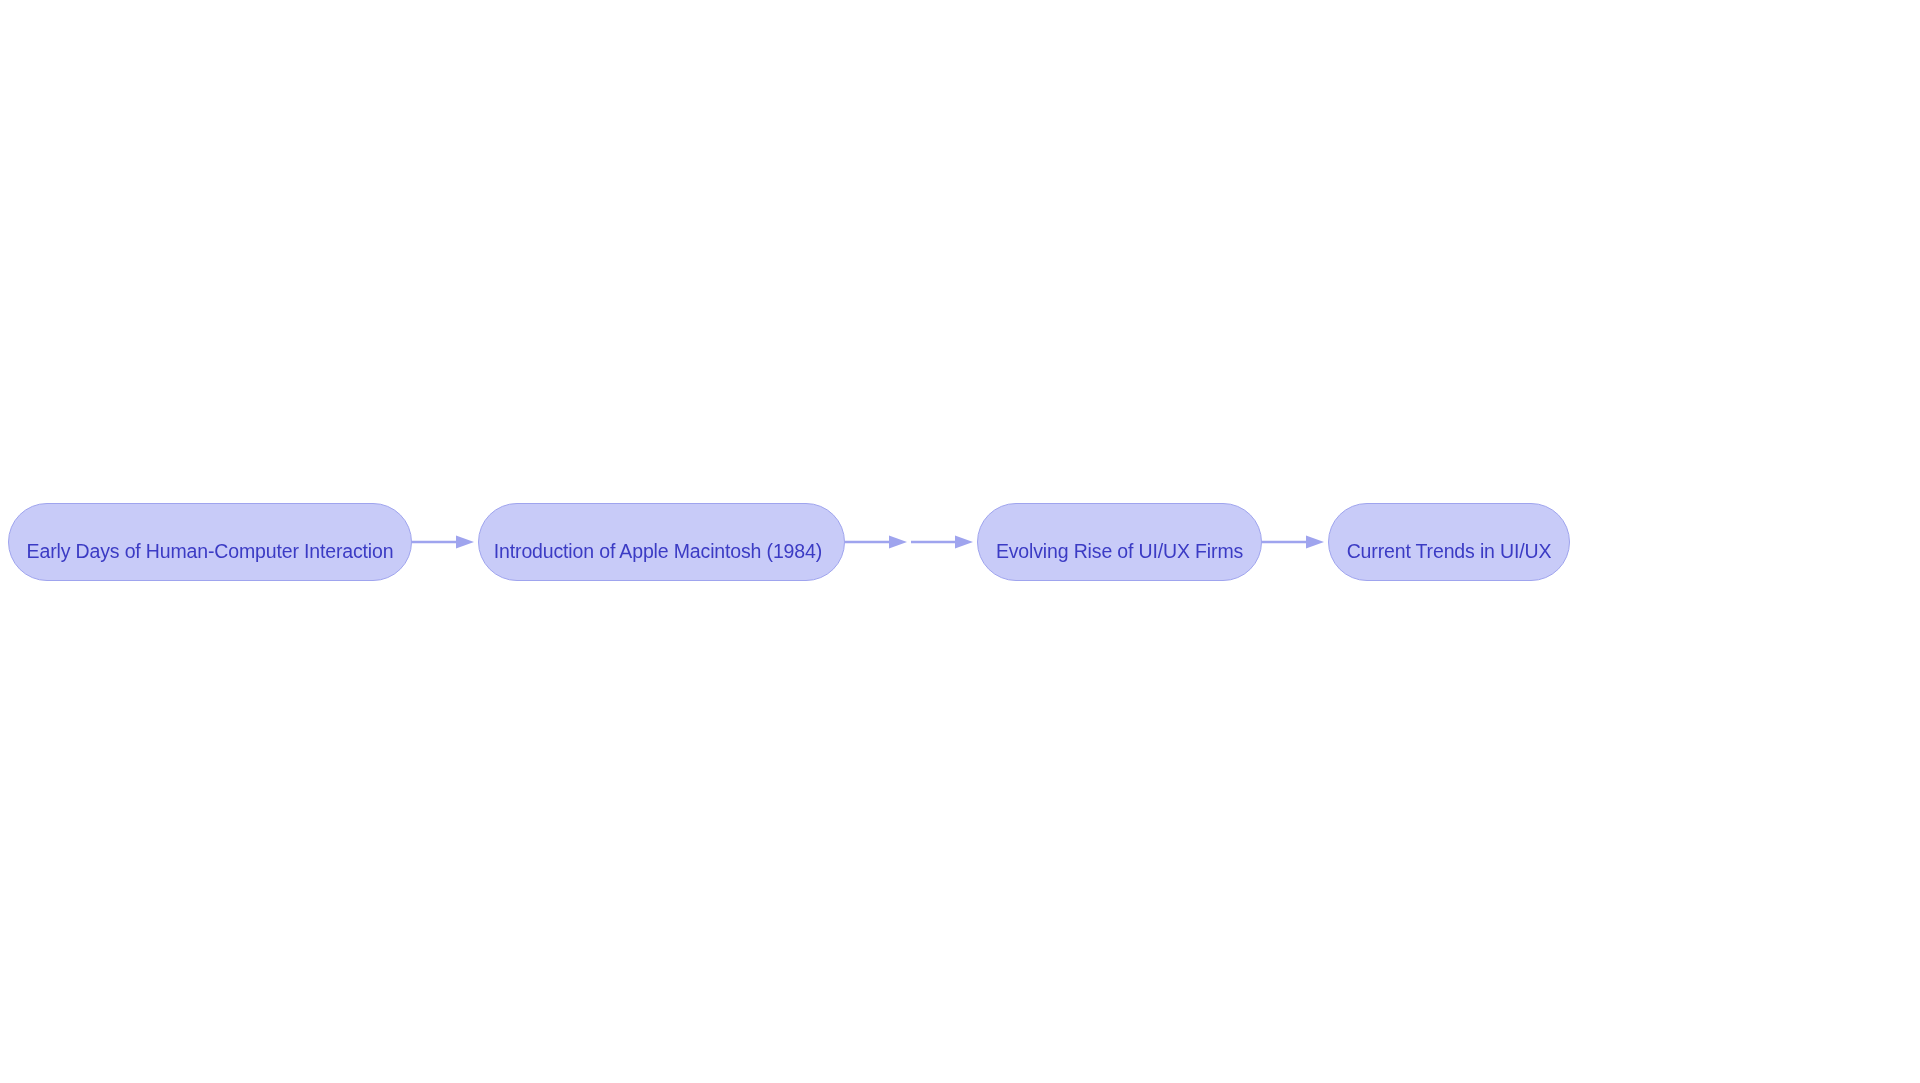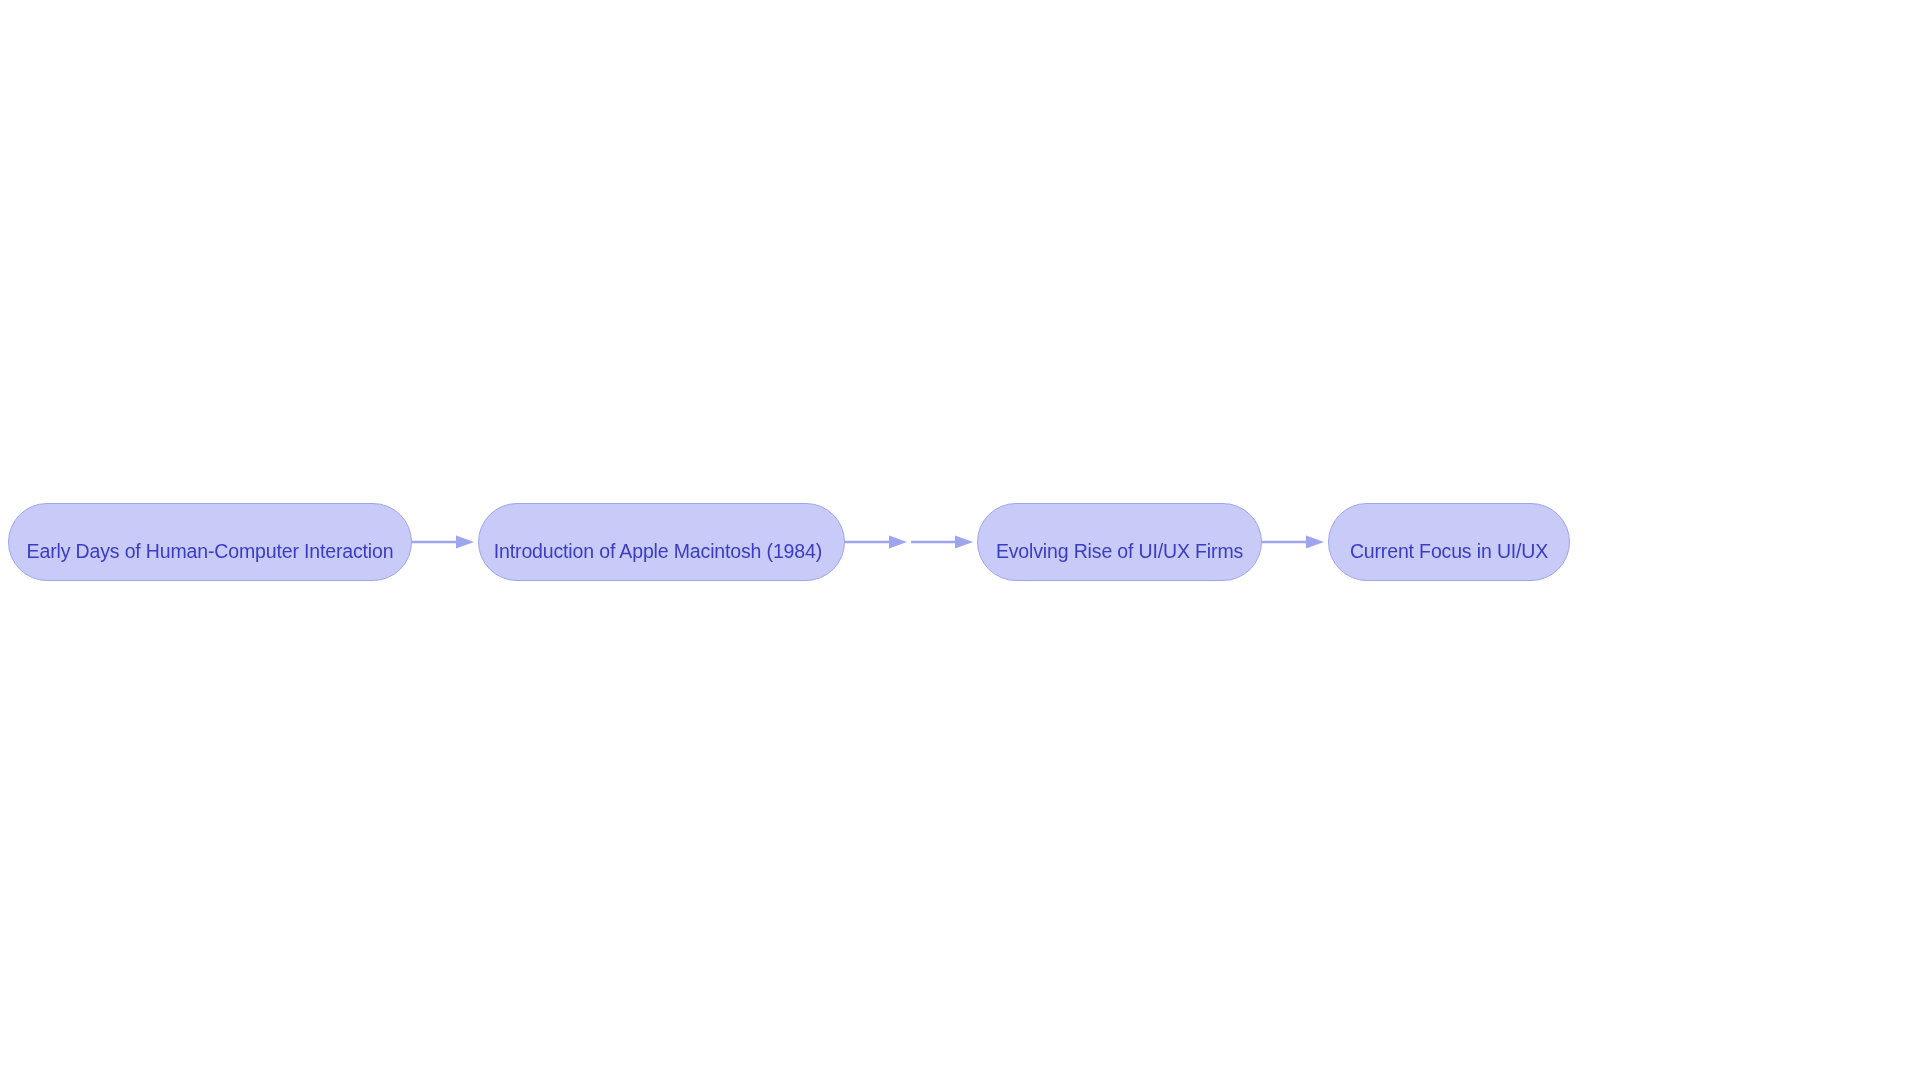--- a/index.html
+++ b/index.html
@@ -114,17 +114,17 @@
     </div>
 
     <div class="connector">
       <svg width="66" height="20" viewBox="0 0 66 20" aria-hidden="true">
         <line x1="0" y1="10" x2="46" y2="10" stroke="#9fa4ee" stroke-width="2.4"></line>
         <polygon points="44,3.5 62,10 44,16.5" fill="#9fa4ee"></polygon>
       </svg>
     </div>
 
     <div class="node n4">
-      <span class="node-label">Current Focus in UI/UX</span>
+      <span class="node-label">Current Trends in UI/UX</span>
     </div>
 
   </div>
 </div>
 
 </body></html>

